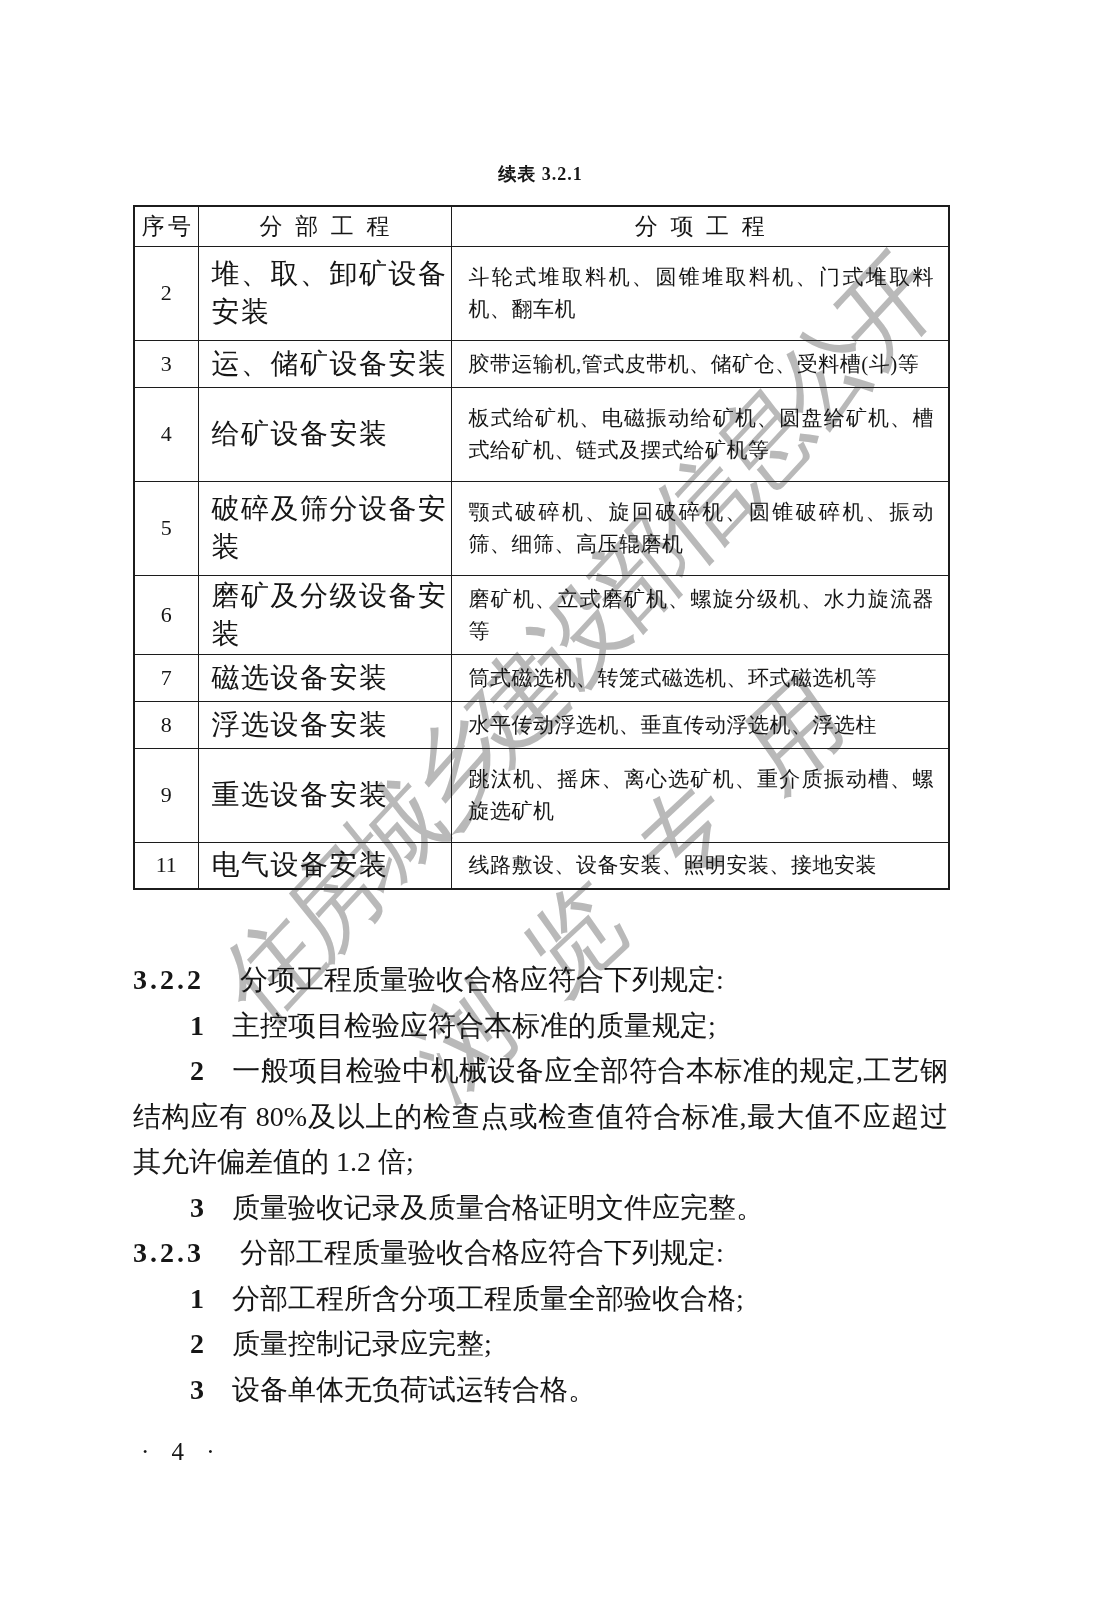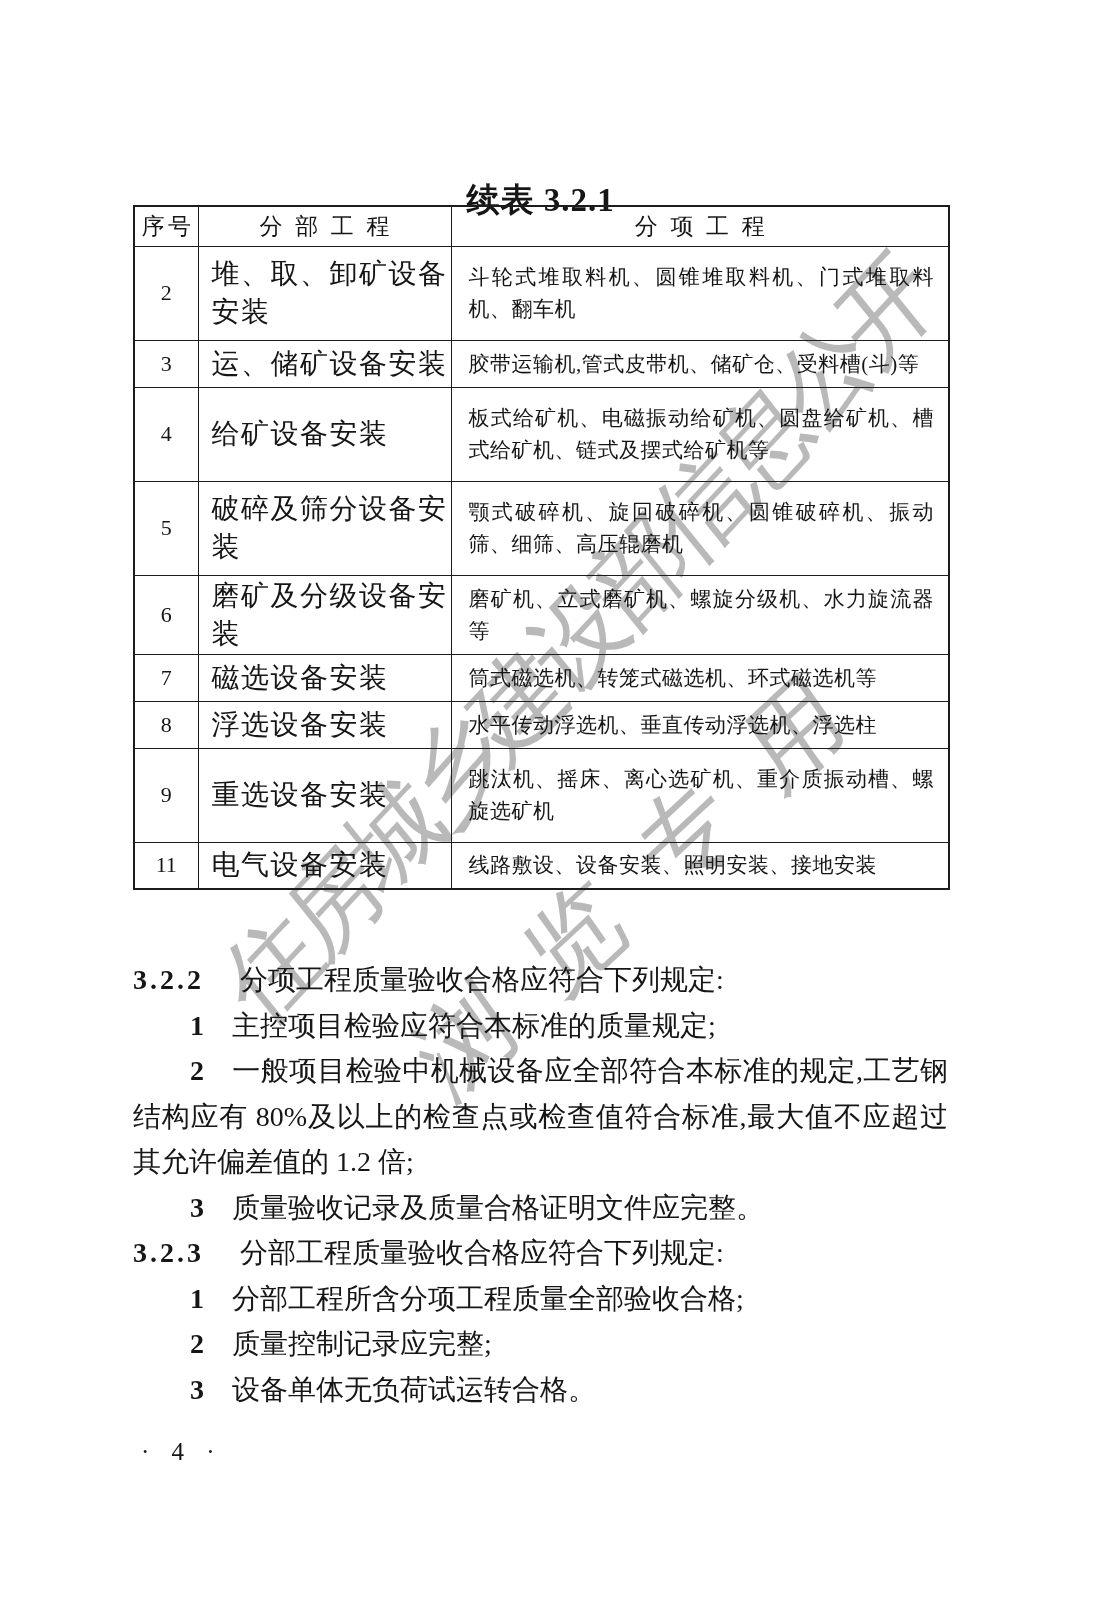--- a/index.html
+++ b/index.html
@@ -14,21 +14,21 @@
     transform-origin:0 0; opacity:.92; font-weight:400;
   }
   .wm1 { left:198px; top:952px; font-size:98px; letter-spacing:-8px;
          transform:rotate(-47deg) skewX(-8deg); }
   .wm2 { left:392px; top:1020px; font-size:98px; letter-spacing:52px;
          transform:rotate(-43deg) skewX(-8deg); }
   
   .content { position:absolute; left:0; top:0; width:100%; height:100%; z-index:1; }
   .table-title {
     position:absolute; left:133px; top:162px; width:815px;
-    text-align:center; font-weight:bold; font-size:33px; letter-spacing:1px;margin-top:16px;
+    text-align:center; font-weight:bold; font-size:18px; letter-spacing:1px;
   }
   table.spec {
     position:absolute; left:133px; top:205px; width:815px;
     border-collapse:collapse; table-layout:fixed;
     border:2.5px solid #1c1c1c;
     padding-left:48px;
   }
   table.spec th, table.spec td { border:1.5px solid #1c1c1c; font-weight:normal; }
   table.spec thead tr { height:40px; }
   table.spec th { font-size:23px; text-align:center; }

